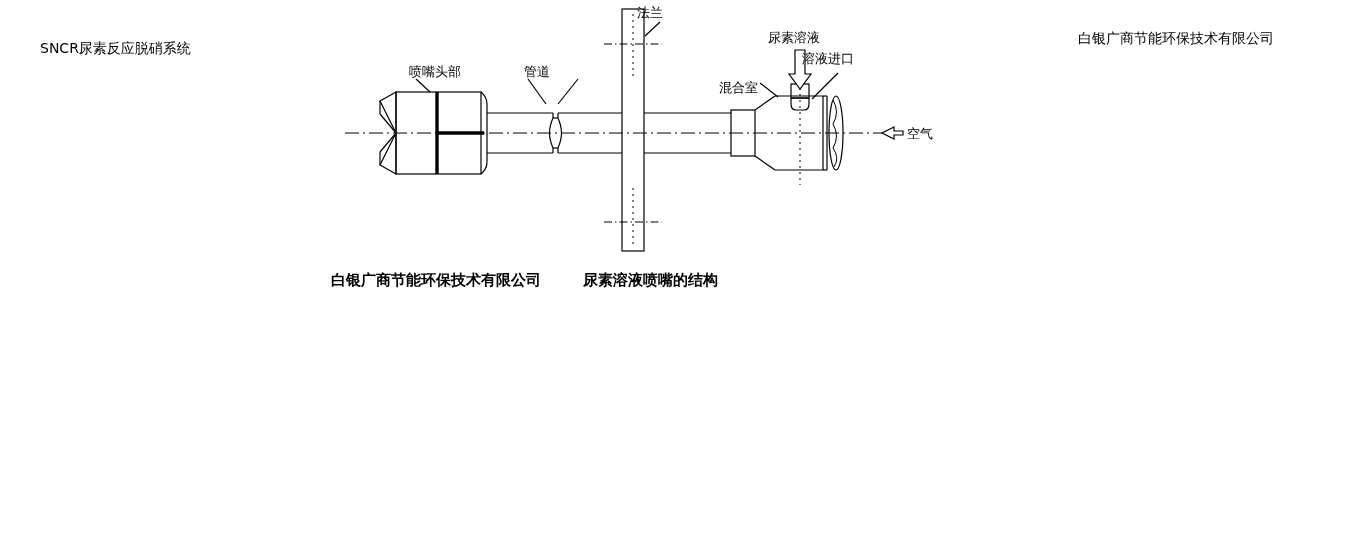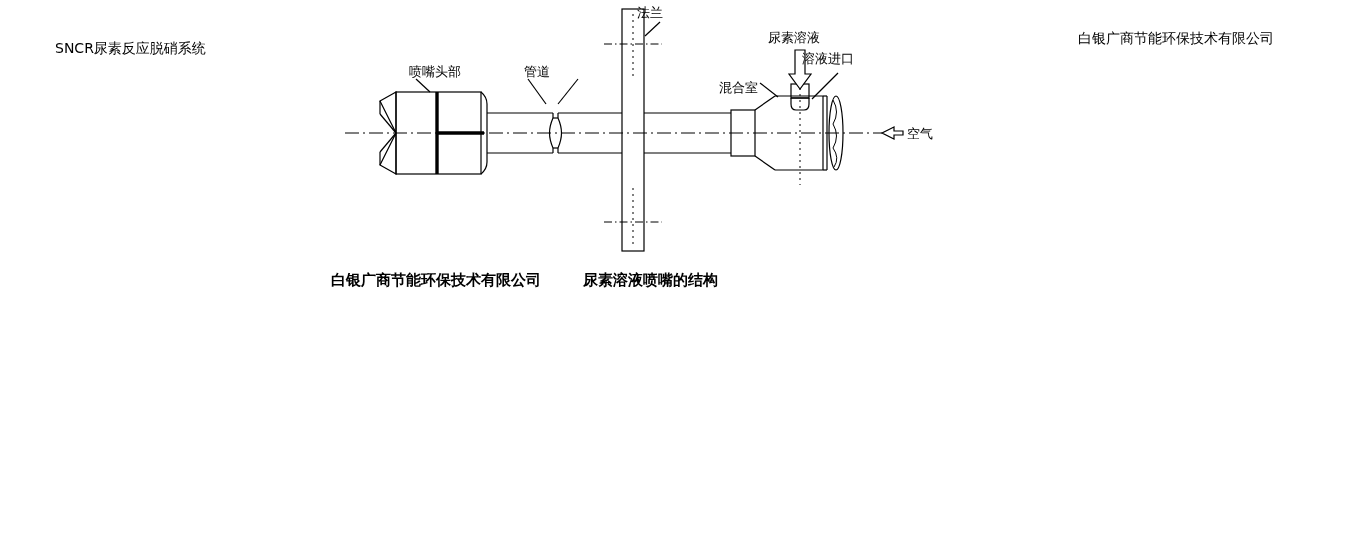--- a/index.html
+++ b/index.html
@@ -22,21 +22,20 @@
   .txt {
     position: absolute;
     white-space: nowrap;
     line-height: 1.2;
     color: #000;
   }
   #title-left {
     left: 40px;
     top: 40px;
     font-size: 14px;
-    margin-left: 15px;
   }
   #company-line-1 {
     left: 1078px;
     top: 30px;
     font-size: 14px;
   }
   #company-line-2 {
     left: 1078px;
     top: 58px;
     font-size: 14px;

